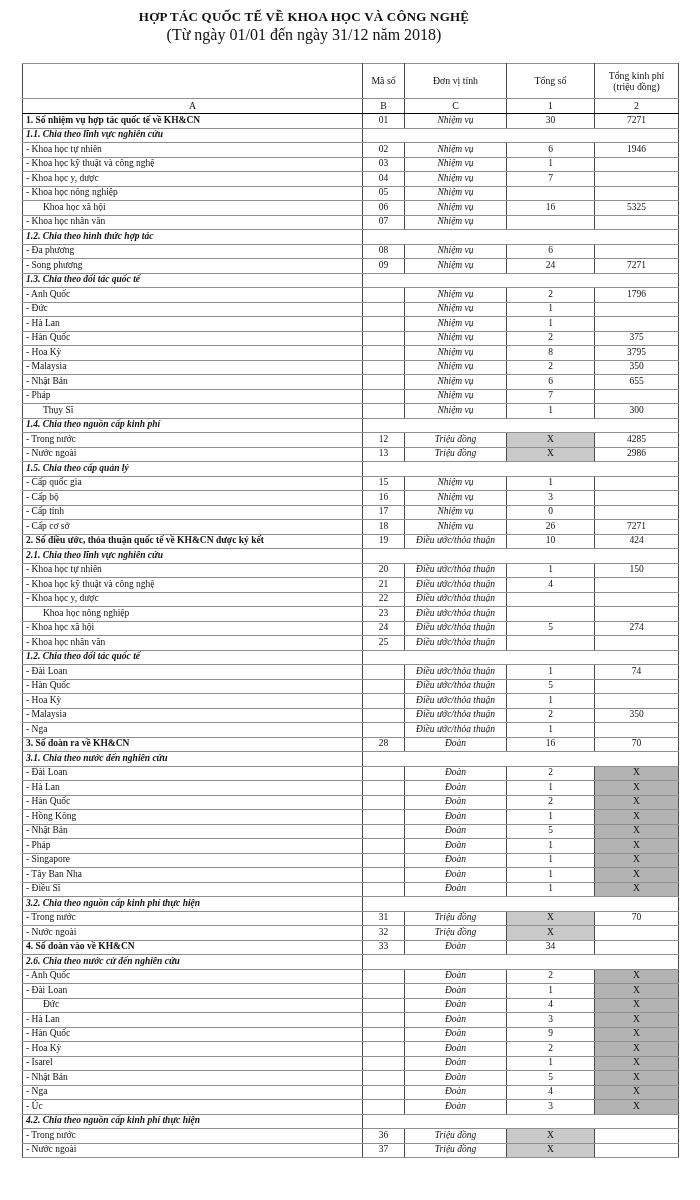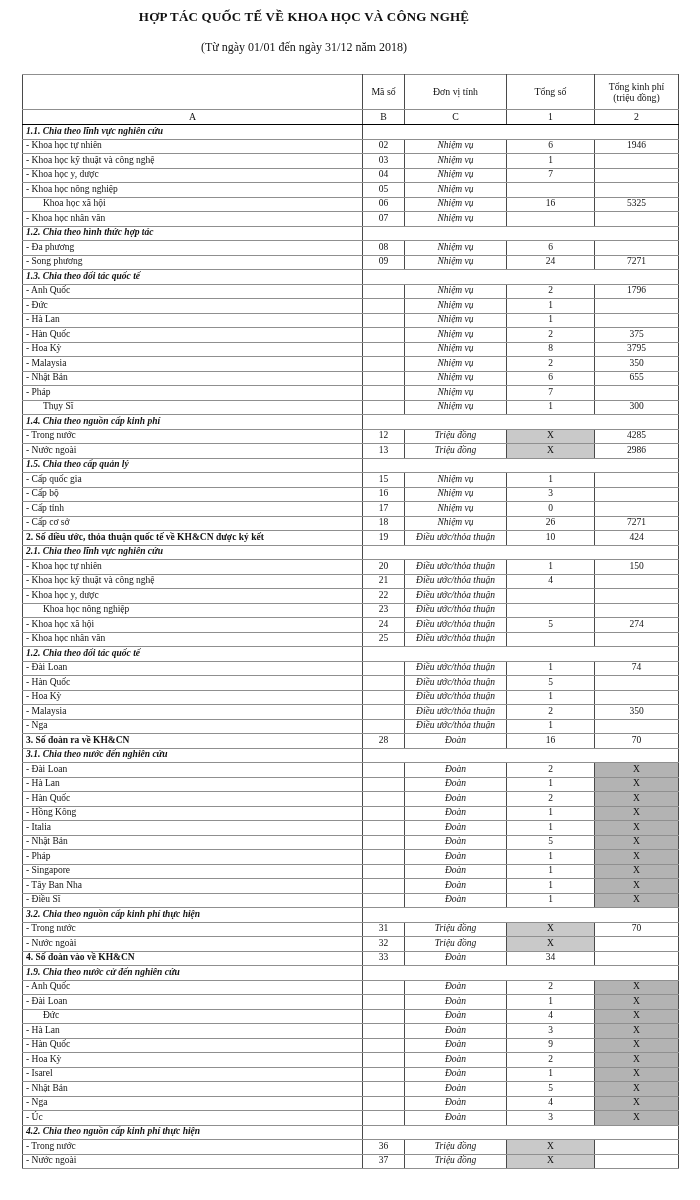--- a/index.html
+++ b/index.html
@@ -1,19 +1,19 @@
 <!DOCTYPE html>
 <html><head>
 <meta charset="utf-8">
 <style>
   html,body{margin:0;padding:0;background:#ffffff;}
   body{width:700px;height:1200px;font-family:"Liberation Serif","DejaVu Serif",serif;color:#111;overflow:hidden;}
   .page{position:relative;width:608px;height:1200px;}
   .doc-title{padding-top:9px;text-align:center;font-weight:bold;font-size:13px;letter-spacing:.2px;}
-  .doc-subtitle{text-align:center;font-size:12px;margin-top:15px;}
+  .doc-subtitle{text-align:center;font-size:16px;margin-top:1px;}
   table.report{border-collapse:collapse;table-layout:fixed;width:656px;margin:19px 0 0 22px;border:1.5px solid #000;}
   col.c-a{width:340px;} col.c-b{width:42px;} col.c-c{width:102px;} col.c-1{width:88px;} col.c-2{width:84px;}
   td{border-left:1px solid #4a4a4a;border-right:1px solid #4a4a4a;border-top:1px solid #8f8f8f;border-bottom:1px solid #8f8f8f;
      font-size:9.5px;line-height:1.05;padding:0 3px;overflow:hidden;}
   tr{height:14.5px;}
   tr.hdr1{height:35px;} tr.hdr1 td{text-align:center;font-size:9.8px;white-space:normal;line-height:1.15;}
   tr.hdr2{height:15px;} tr.hdr2 td{text-align:center;font-size:9.8px;border-bottom:1.5px solid #000;}
   td.c-label{text-align:left;white-space:nowrap;}
   td.c-code,td.c-total,td.c-fund{text-align:center;}
   td.c-unit{text-align:center;font-style:italic;white-space:nowrap;}
@@ -44,20 +44,27 @@
         <td>Tổng số</td>
         <td>Tổng kinh phí (triệu đồng)</td>
       </tr>
       <tr class="hdr2">
         <td>A</td>
         <td>B</td>
         <td>C</td>
         <td>1</td>
         <td>2</td>
       </tr>
+    <tr class="item">
+          <td class="c-label">1. Số nhiệm vụ hợp tác quốc tế về KH&amp;CN</td>
+          <td class="c-code">01</td>
+          <td class="c-unit">Nhiệm vụ</td>
+          <td class="c-total">30</td>
+          <td class="c-fund">7271</td>
+        </tr>
         <tr class="section">
           <td class="c-label">1.1. Chia theo lĩnh vực nghiên cứu</td>
           <td class="c-span" colspan="4"></td>
         </tr>
         <tr class="normal">
           <td class="c-label">- Khoa học tự nhiên</td>
           <td class="c-code">02</td>
           <td class="c-unit">Nhiệm vụ</td>
           <td class="c-total">6</td>
           <td class="c-fund">1946</td>
@@ -357,27 +364,20 @@
           <td class="c-fund" style="background: rgb(179, 179, 179);">X</td>
         </tr>
         <tr class="normal">
           <td class="c-label">- Hồng Kông</td>
           <td class="c-code"></td>
           <td class="c-unit">Đoàn</td>
           <td class="c-total">1</td>
           <td class="c-fund" style="background: rgb(179, 179, 179);">X</td>
         </tr>
         <tr class="normal">
-          <td class="c-label">- Italia</td>
-          <td class="c-code"></td>
-          <td class="c-unit">Đoàn</td>
-          <td class="c-total">1</td>
-          <td class="c-fund" style="background: rgb(179, 179, 179);">X</td>
-        </tr>
-        <tr class="normal">
           <td class="c-label">- Nhật Bản</td>
           <td class="c-code"></td>
           <td class="c-unit">Đoàn</td>
           <td class="c-total">5</td>
           <td class="c-fund" style="background: rgb(179, 179, 179);">X</td>
         </tr>
         <tr class="normal">
           <td class="c-label">- Pháp</td>
           <td class="c-code"></td>
           <td class="c-unit">Đoàn</td>
@@ -424,21 +424,21 @@
           <td class="c-fund"></td>
         </tr>
         <tr class="item">
           <td class="c-label">4. Số đoàn vào về KH&amp;CN</td>
           <td class="c-code">33</td>
           <td class="c-unit">Đoàn</td>
           <td class="c-total">34</td>
           <td class="c-fund"></td>
         </tr>
         <tr class="section">
-          <td class="c-label">1.9. Chia theo nước cử đến nghiên cứu</td>
+          <td class="c-label">2.6. Chia theo nước cử đến nghiên cứu</td>
           <td class="c-span" colspan="4"></td>
         </tr>
         <tr class="normal">
           <td class="c-label">- Anh Quốc</td>
           <td class="c-code"></td>
           <td class="c-unit">Đoàn</td>
           <td class="c-total">2</td>
           <td class="c-fund" style="background: rgb(179, 179, 179);">X</td>
         </tr>
         <tr class="normal">

